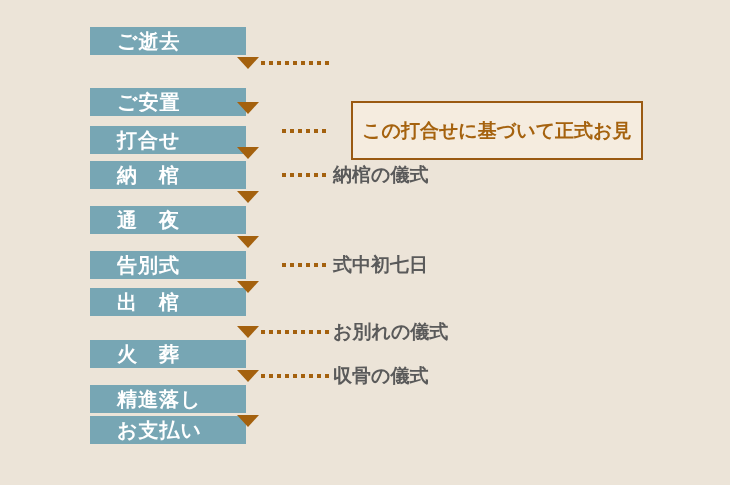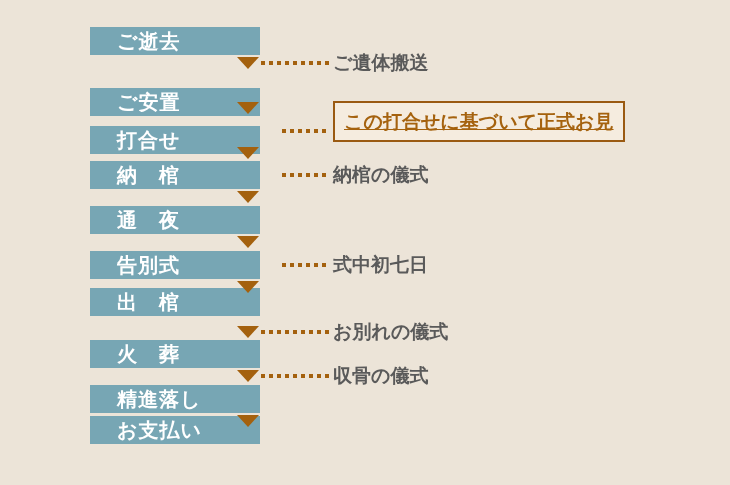--- a/index.html
+++ b/index.html
@@ -5,21 +5,21 @@
   html,body{margin:0;padding:0;}
   body{font-family:"Liberation Sans","DejaVu Sans",sans-serif;}
   #stage{
     position:relative;
     width:730px;height:485px;
     background:var(--bg,#ece4d8);
     overflow:hidden;
   }
   .step{
     position:absolute;
-    left:90px;width:170px;height:28px;
+    left:90px;width:156px;height:28px;
     background:var(--box,#77a6b4);
     color:var(--box-text,#ffffff);
     font-size:20px;font-weight:bold;
     line-height:28px;
     padding-left:27px;
     box-sizing:border-box;
     letter-spacing:1px;
     white-space:nowrap;
   }
   .arrow{
@@ -37,31 +37,30 @@
   }
   .side-label{
     position:absolute;
     left:333px;height:28px;line-height:28px;
     color:var(--label,#5a5a5a);
     font-size:19px;font-weight:bold;
     white-space:nowrap;
   }
   .note{
     position:absolute;
-    left:333px;top:101px;
+    left:351px;top:101px;
     width:292px;
     box-sizing:border-box;
     border:2px solid var(--note-border,#9a5a12);
     background:var(--note-bg,#f5ecdf);
     color:var(--note-text,#a5620e);
     font-size:19px;font-weight:bold;
     line-height:25px;
-    padding:6px 9px;
+    padding:15px 9px;
     white-space:nowrap;
-    text-decoration:underline;
   }
   .note span{display:block;}
 </style>
 </head>
 <body>
 
 <div id="stage" style="--bg: #ece4d8; --box: #77a6b4; --box-text: #ffffff; --accent: #a4610e; --label: #5a5a5a; --note-border: #9a5a12; --note-bg: #f5ecdf; --note-text: #a5620e;">
 
   <div class="step" style="top:27px">ご逝去</div>
   <div class="step" style="top:88px">ご安置</div>
@@ -84,21 +83,20 @@
   <div class="arrow" style="top:370px"></div>
   <div class="arrow" style="top:415px"></div>
 
   <div class="dots" style="top:61px;left:261px;width:68px"></div>
   <div class="dots" style="top:129px;left:282px;width:48px"></div>
   <div class="dots" style="top:173px;left:282px;width:48px"></div>
   <div class="dots" style="top:263px;left:282px;width:48px"></div>
   <div class="dots" style="top:330px;left:261px;width:68px"></div>
   <div class="dots" style="top:374px;left:261px;width:68px"></div>
 
-  <div class="side-label" style="top:49px">ご遺体搬送</div>
   <div class="side-label" style="top:161px">納棺の儀式</div>
   <div class="side-label" style="top:318px">お別れの儀式</div>
   <div class="side-label" style="top:251px">式中初七日</div>
   <div class="side-label" style="top:362px">収骨の儀式</div>
 
   <div class="note">
     <span>この打合せに基づいて正式お見</span>
   </div>
 
 </div>

